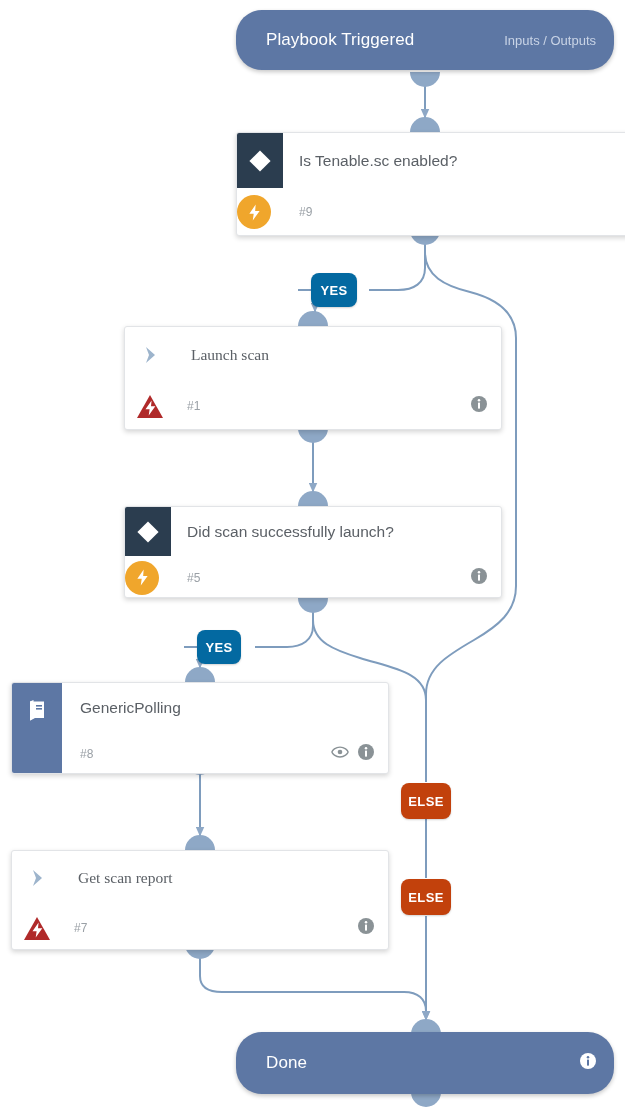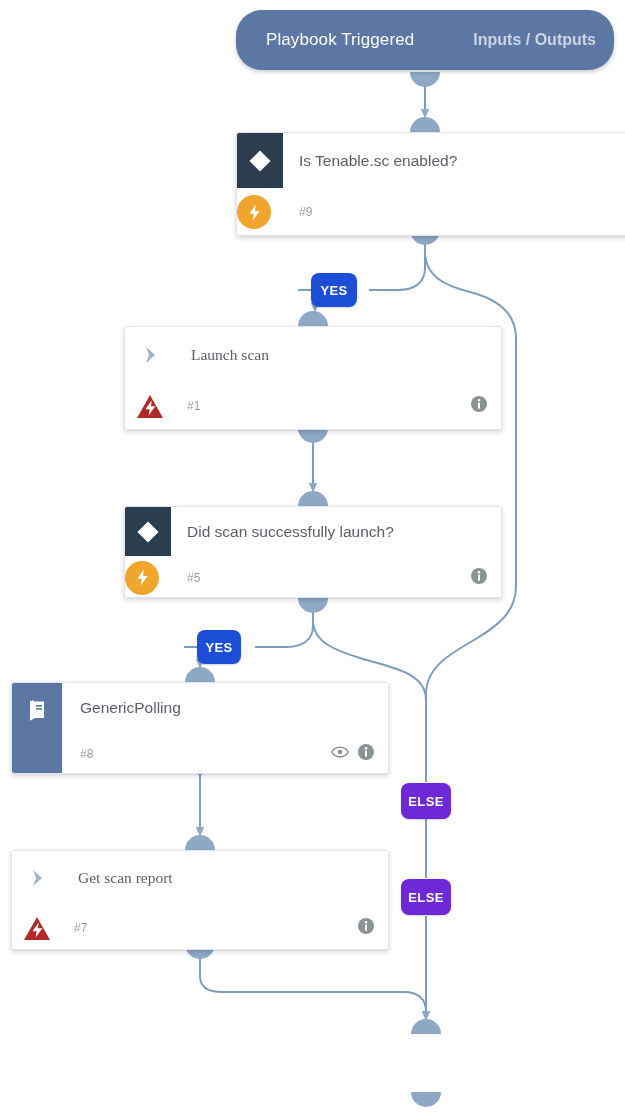--- a/index.html
+++ b/index.html
@@ -47,22 +47,22 @@
   }
   .pill .pill-right {
     margin-left: auto;
     margin-right: 18px;
     display: flex;
     align-items: center;
     gap: 8px;
   }
   .pill .io-label {
     color: #c9d4e6;
-    font-size: 16px;
-    font-weight: bold;
+    font-size: 13px;
+    font-weight: normal;
     white-space: nowrap;
   }
 
   
   .card {
     position: absolute;
     box-sizing: border-box;
     background: #ffffff;
     border: 1px solid #e2e4e7;
     border-radius: 3px;
@@ -174,22 +174,22 @@
     color: #ffffff;
     font-size: 13px;
     font-weight: bold;
     letter-spacing: 0.4px;
     display: flex;
     align-items: center;
     justify-content: center;
     z-index: 6;
     box-shadow: 0 1px 2px rgba(0,0,0,0.18);
   }
-  .blabel.yes { background: #1d4ed8; }
-  .blabel.els { background: #6d28d9; }
+  .blabel.yes { background: #0369a1; }
+  .blabel.els { background: #c2410c; }
 </style>
 </head>
 <body>
 
 <div id="canvas">
 
   <svg id="edges" viewBox="0 0 625 1119" width="625" height="1119">
     <defs>
       <marker id="arrow" markerWidth="11" markerHeight="9" refX="9.5" refY="4.5" orient="auto" markerUnits="userSpaceOnUse">
         <path d="M0,0 L10,4.5 L0,9 Z" fill="#8ea8c6"></path>
@@ -414,14 +414,26 @@
           </svg>
         </span>
       </span>
     </div>
   </div>
 
   <div class="blabel els" style="left:401px; top:879px; width:50px; height:36px;">
     <span>ELSE</span>
   </div>
 
+  <div class="pill" style="left:236px; top:1032px; width:378px; height:62px;">
+    <span class="pill-title">Done</span>
+    <span class="pill-right">
+      <span>
+        <svg width="16" height="16" viewBox="0 0 16 16" aria-hidden="true">
+          <circle cx="8" cy="8" r="8" fill="#ffffff"></circle>
+          <rect x="7" y="6.6" width="2" height="6" fill="#5d77a4"></rect>
+          <circle cx="8" cy="4.2" r="1.25" fill="#5d77a4"></circle>
+        </svg>
+      </span>
+    </span>
+  </div>
 
 </div>
 
 </body></html>

